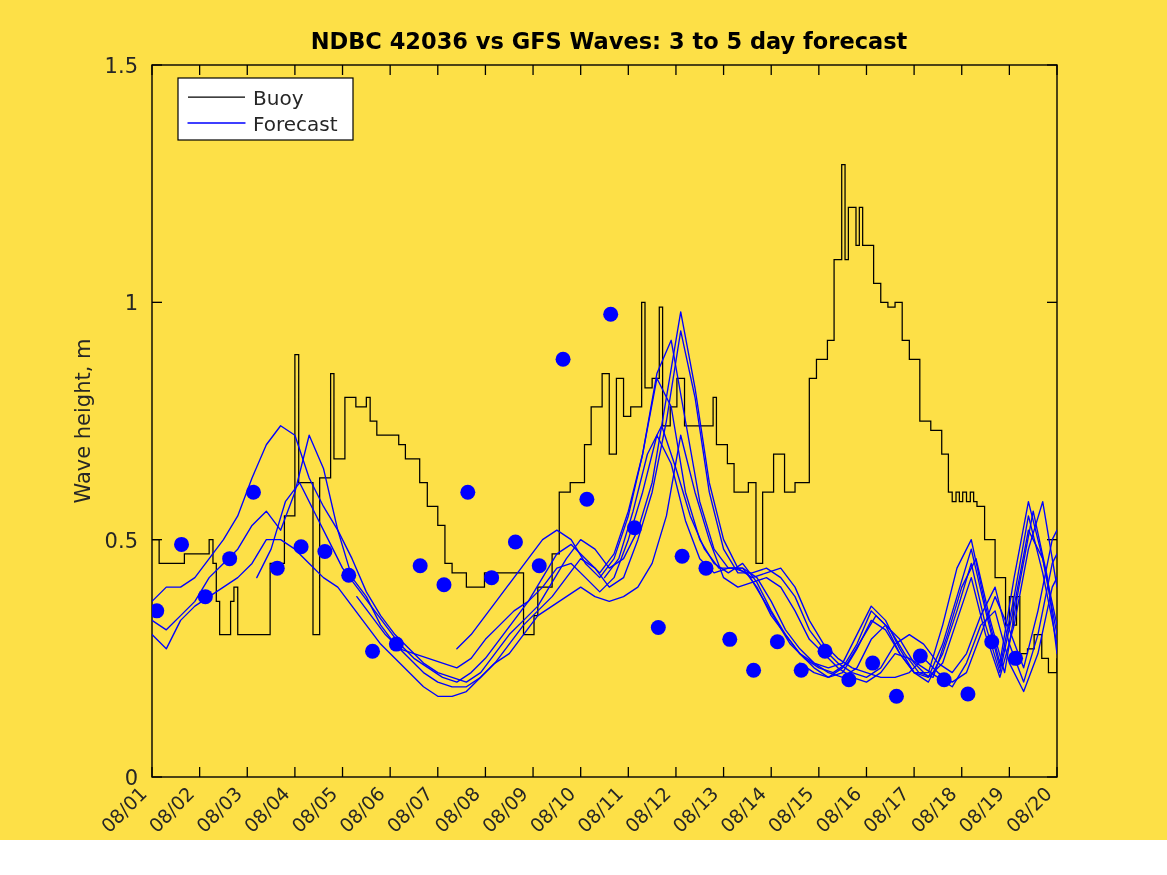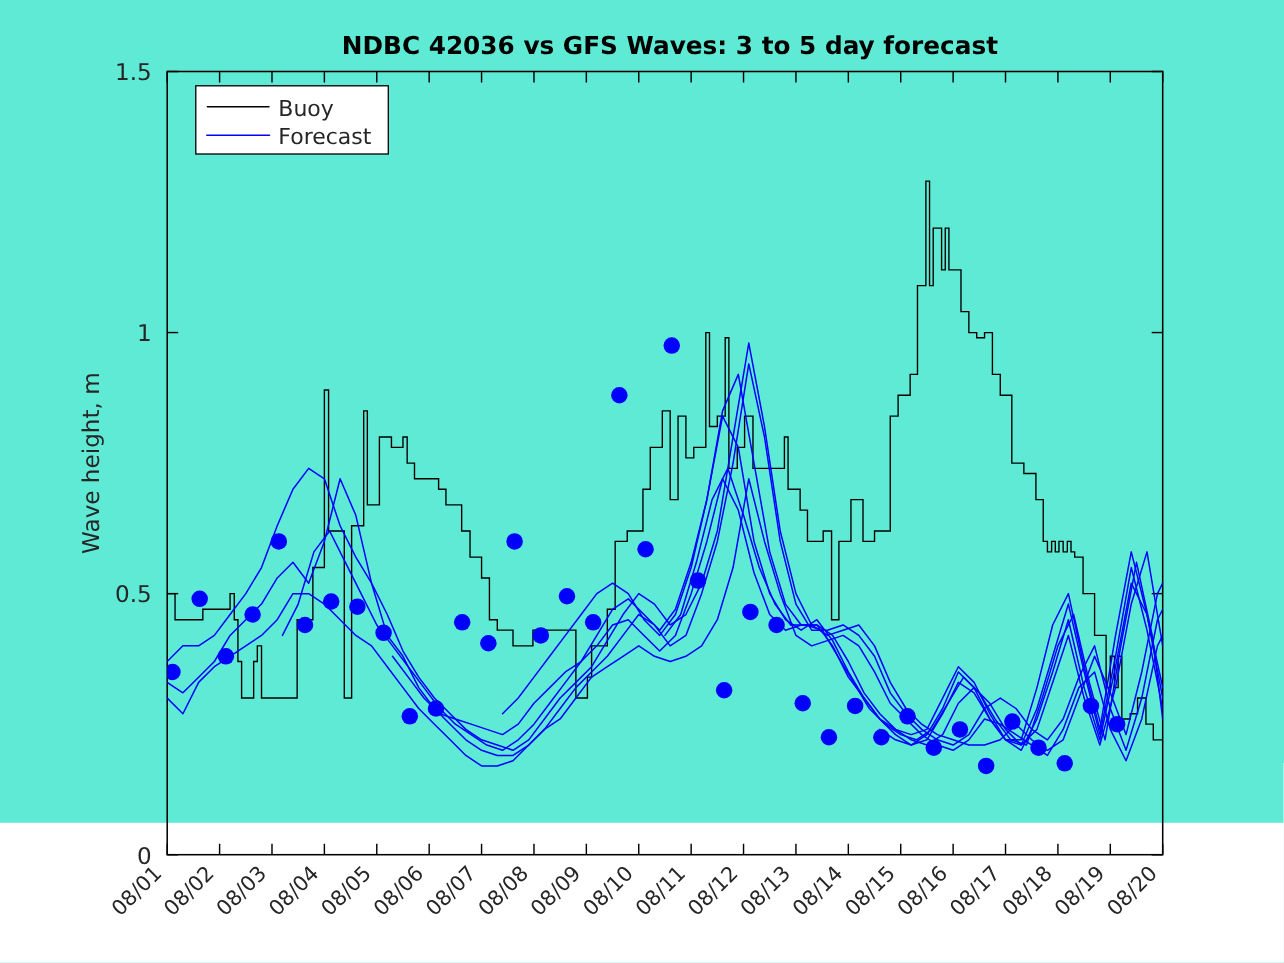--- a/index.html
+++ b/index.html
@@ -9,22 +9,22 @@
   }
   body {
     width: 1167px;
     height: 875px;
     font-family: "DejaVu Sans", sans-serif;
     overflow: hidden;
   }
   #figure {
     position: relative;
     width: 1167px;
-    height: 748px;
-    background: #5eead4;
+    height: 840px;
+    background: #fde047;
   }
   svg#plot {
     display: block;
     width: 1167px;
     height: 875px;
   }
   .tick-mark {
     stroke: #000000;
     stroke-width: 1.3;
   }

